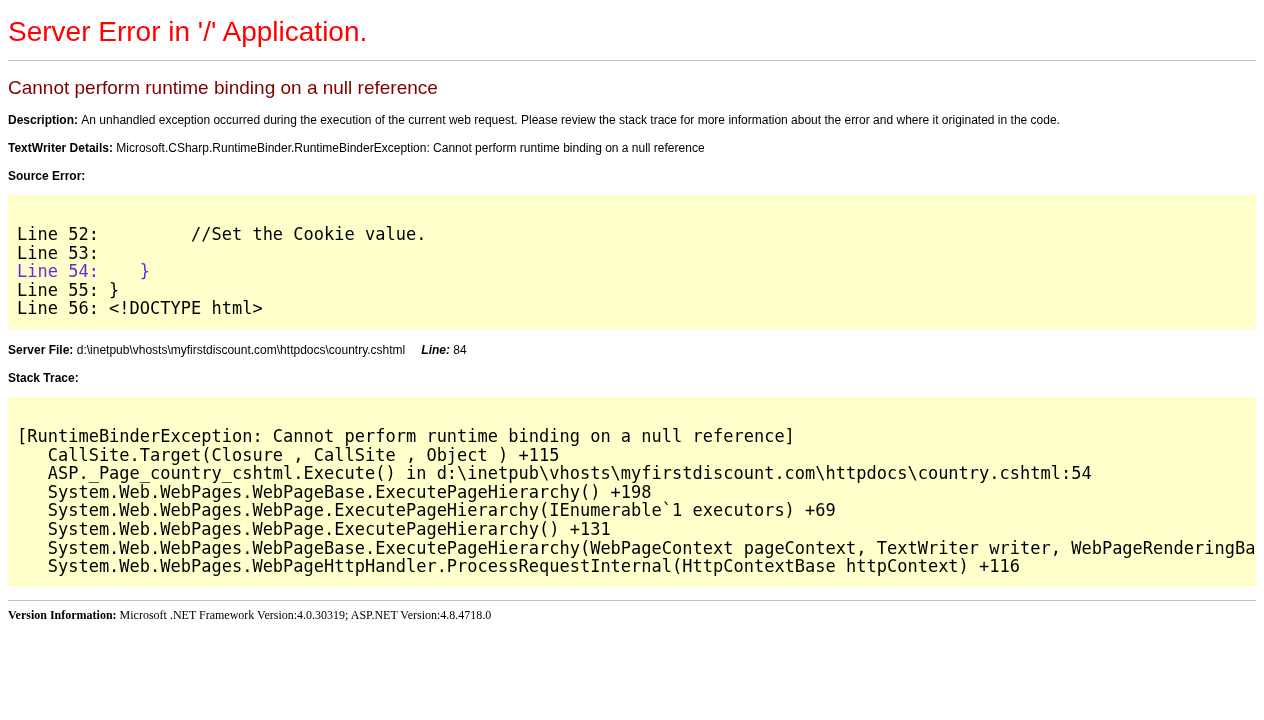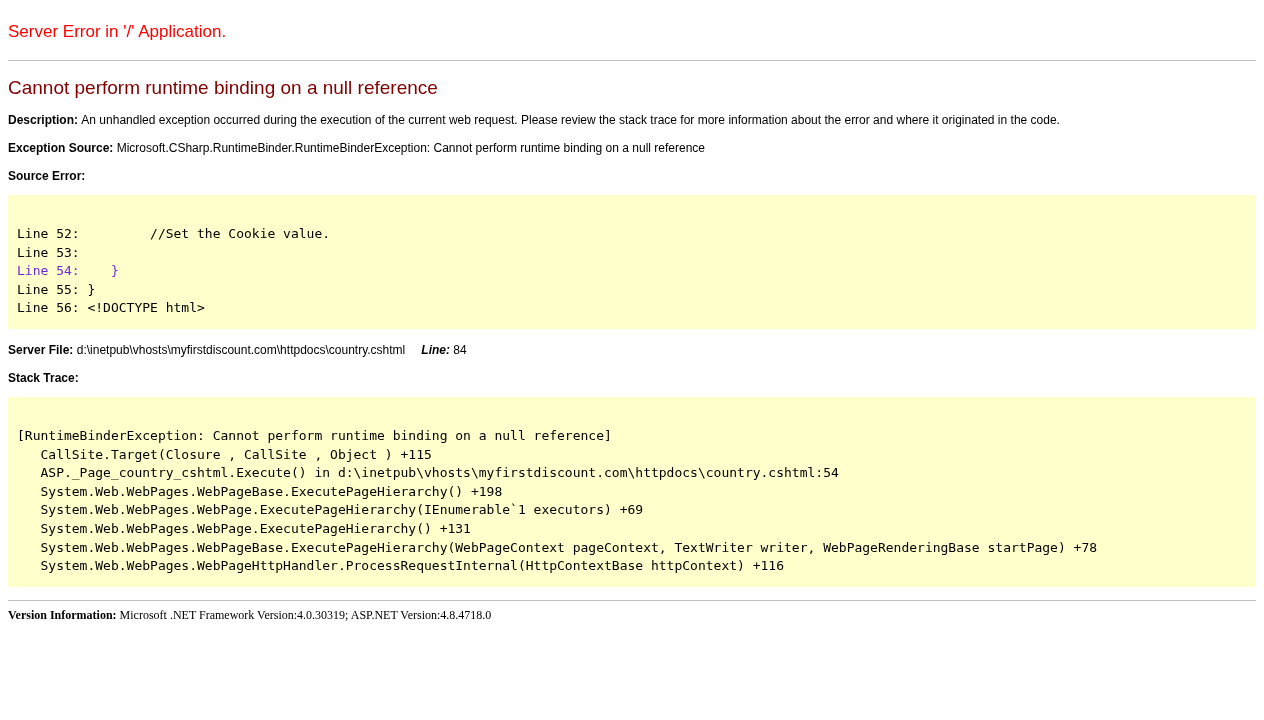--- a/index.html
+++ b/index.html
@@ -6,21 +6,21 @@
   * { box-sizing: border-box; }
   html, body { background: #ffffff; }
   body {
     margin: 8px;
     font-family: "Liberation Sans", sans-serif;
     font-size: 12px;
     color: #000000;
     width: 1248px;
   }
   .page-heading {
-    font-size: 17px;
+    font-size: 28px;
     font-weight: normal;
     color: #ff0000;
     margin: 10px 0 14px 0;
     line-height: 28px;
   }
   .rule {
     border: none;
     border-top: 1px solid #c0c0c0;
     height: 0;
     margin: 0;
@@ -38,40 +38,40 @@
   }
   .label { font-weight: bold; margin-top: 18px; }
   .codebox {
     background: #ffffcc;
     margin-top: 12px;
     padding: 30px 10px 11px 9px;
     width: 100%;
   }
   .code {
     font-family: "DejaVu Sans Mono", monospace;
-    font-size: 13px;
+    font-size: 17px;
     line-height: 18.6px;
     white-space: pre;
   }
   .err-line { color: #6d28d9; }
   .line-label { margin-left: 16px; font-style: italic; }
   .version-rule { margin-top: 13px; }
   .version-row { margin: 7px 0 0 0; line-height: 14px; font-family: Liberation Serif, serif; }
 </style>
 </head>
 <body>
 
 <h1 class="page-heading">Server Error in '/' Application.</h1>
 <hr class="rule">
 
 <h2 class="sub-heading">Cannot perform runtime binding on a null reference</h2>
 
 <p class="meta-row"><span class="label">Description: </span><span>An unhandled exception occurred during the execution of the current web request. Please review the stack trace for more information about the error and where it originated in the code.</span></p>
 
-<p class="meta-row"><span class="label">Exception Source: </span><span>Microsoft.CSharp.RuntimeBinder.RuntimeBinderException: Cannot perform runtime binding on a null reference</span></p>
+<p class="meta-row"><span class="label">TextWriter Details: </span><span>Microsoft.CSharp.RuntimeBinder.RuntimeBinderException: Cannot perform runtime binding on a null reference</span></p>
 
 <p class="meta-row"><span class="label">Source Error:</span></p>
 
 <div class="codebox">
     <div class="code">Line 52:         //Set the Cookie value.
 Line 53: </div>
     <div class="code err-line">Line 54:    }</div>
     <div class="code">Line 55: }
 Line 56: &lt;!DOCTYPE html&gt;</div>
   </div>

